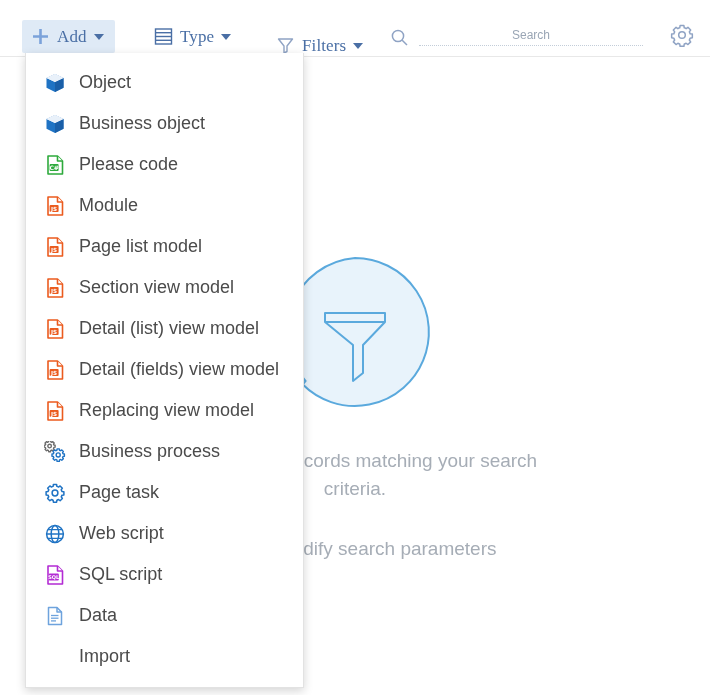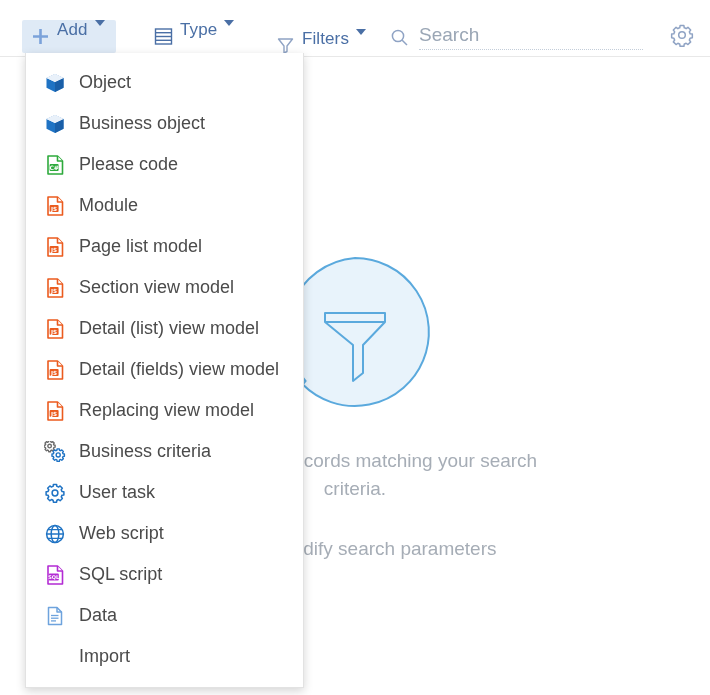--- a/index.html
+++ b/index.html
@@ -23,25 +23,27 @@
     position: absolute;
     left: 0; top: 0;
     width: 710px; height: 57px;
     background: #ffffff;
     border-bottom: 1px solid #e8e8e8;
   }
 
   .tb-btn {
     position: absolute;
     display: flex;
+    align-items: center;
     height: 33px;
     padding: 0 10px;
     cursor: pointer;
     user-select: none;
     white-space: nowrap;
+    font-family: Liberation Serif, serif;
   }
   .tb-btn .lbl {
     font-size: 17px;
     color: #4a6fa5;
     letter-spacing: .1px;
   }
   .tb-btn .ico {
     display: inline-flex;
     align-items: center;
     justify-content: center;
@@ -73,25 +75,26 @@
     display: flex;
     align-items: center;
     cursor: text;
   }
   .search-box .ico { margin-right: 10px; display: flex; }
   .search-input {
     border: none;
     outline: none;
     background: transparent;
     font-family: "Liberation Sans", "DejaVu Sans", sans-serif;
-    font-size: 19px;
+    font-size: 12px;
     color: #5b6b80;
     width: 224px;
     padding: 0 0 3px 0;
     border-bottom: 1px dotted #c3cdd9;
+    text-align: center;
   }
   .search-input::placeholder { color: #9aa6b5; }
 
   #btn-gear {
     position: absolute;
     right: 14px; top: 23px;
     width: 28px; height: 28px;
     display: flex; align-items: center; justify-content: center;
     cursor: pointer;
   }
@@ -301,29 +304,29 @@
           </svg>
         </span>
         <span class="mi-lbl">Replacing view model</span>
       </div>
       <div class="menu-item">
         <span class="mi-ico">
           <svg width="22" height="22" viewBox="0 0 22 22">
             <use href="#sym-double-gear-icon"></use>
           </svg>
         </span>
-        <span class="mi-lbl">Business criteria</span>
+        <span class="mi-lbl">Business process</span>
       </div>
       <div class="menu-item">
         <span class="mi-ico">
           <svg width="22" height="22" viewBox="0 0 22 22">
             <use href="#sym-gear-icon"></use>
           </svg>
         </span>
-        <span class="mi-lbl">User task</span>
+        <span class="mi-lbl">Page task</span>
       </div>
       <div class="menu-item">
         <span class="mi-ico">
           <svg width="22" height="22" viewBox="0 0 22 22">
             <use href="#sym-globe-icon"></use>
           </svg>
         </span>
         <span class="mi-lbl">Web script</span>
       </div>
       <div class="menu-item">

